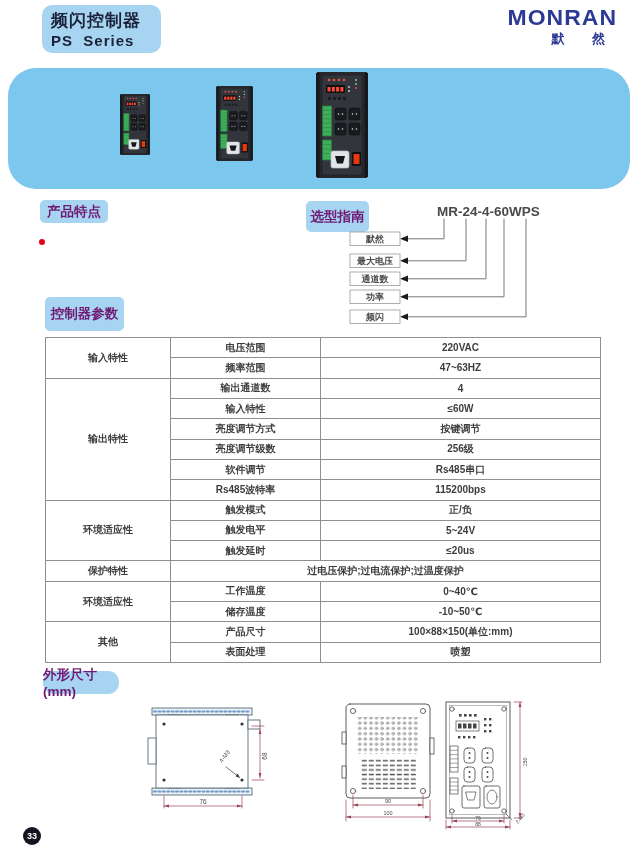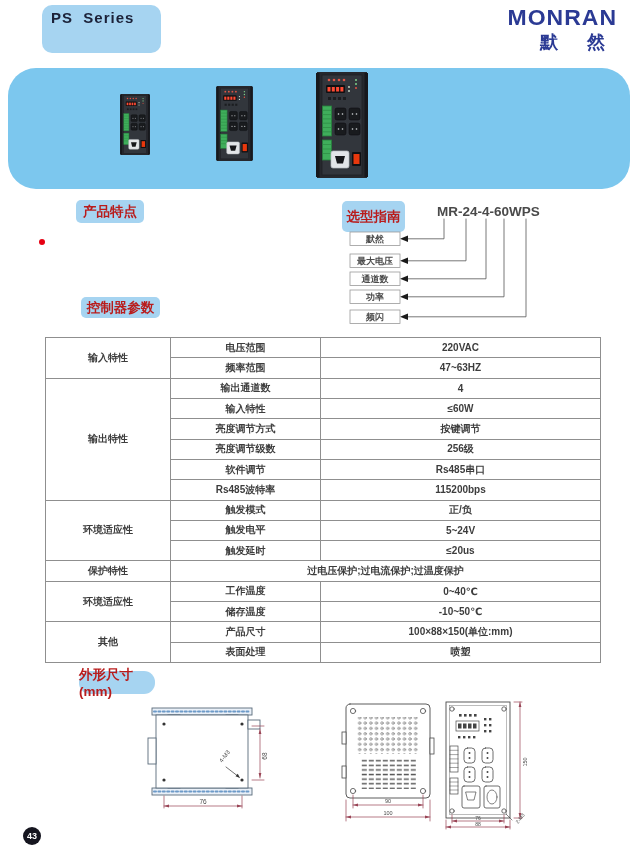--- a/index.html
+++ b/index.html
@@ -13,34 +13,34 @@
   
   .title-badge {
     left:42px; top:5px; width:119px; height:48px;
     background:#a6d4f1; border-radius:10px; padding:4px 0 0 9px;
     color:#1b2138;
   }
   .title-line1 { font-size:17px; font-weight:700; letter-spacing:1px; }
   .title-line2 { font-size:15px; font-weight:600; white-space:pre; letter-spacing:1px; }
   .logo { left:487px; top:4px; width:130px; text-align:right; color:#2b3a94; }
   .logo-main { font-size:23px; font-weight:800; letter-spacing:1px; transform:scaleY(0.95); }
-  .logo-sub { font-size:18px; font-weight:700; letter-spacing:12px; text-indent:12px; margin-top:-1px; }
+  .logo-sub { font-size:13px; font-weight:700; letter-spacing:12px; text-indent:12px; margin-top:-1px; }
 
   
   .banner { left:8px; top:68px; width:622px; height:121px; background:#7cc7ee; border-radius:28px; }
 
   
   .badge {
-    background:#a6d4f1; border-radius:5px; color:#b91c1c;
+    background:#a6d4f1; border-radius:5px; color:#701a75;
     font-size:13.5px; font-weight:700;
-    display:flex; align-items:center; justify-content:center;margin-left:36px;
+    display:flex; align-items:center; justify-content:center;
   }
   .badge-features  { left:40px;  top:200px; width:68px; height:23px; }
   .badge-selection { left:306px; top:201px; width:63px; height:31px;text-align:center; }
-  .badge-params    { left:45px;  top:297px; width:79px; height:21px; }
+  .badge-params    { left:45px;  top:297px; width:79px; height:34px; }
   .badge-dims      { left:43px;  top:671px; width:76px; height:23px;border-radius:11px; }
 
   
   .bullet { left:39px; top:239px; width:6px; height:6px; border-radius:50%; background:#e60012; }
   .features-text {
     left:52px; top:231px; width:257px;
     font-size:10px; font-weight:600; color:#3a3a3a; line-height:13.6px;
     text-indent:2em; text-align:justify;
   }
 
@@ -67,20 +67,21 @@
     display:flex; align-items:center; justify-content:center;
   }
   .hidden-defs { position:absolute; width:0; height:0; overflow:hidden; }
 </style>
 </head>
 <body>
 
 <div class="page">
 
   <div class="abs title-badge">
+    <div class="title-line1">频闪控制器</div>
     <div class="title-line2">PS  Series</div>
   </div>
   <div class="abs logo">
     <div class="logo-main">MONRAN</div>
     <div class="logo-sub">默 然</div>
   </div>
 
   <svg class="hidden-defs" aria-hidden="true">
     <defs>
       <g id="prodG">
@@ -408,15 +409,15 @@
       <polygon points="8,137 13,135.6 13,138.4"></polygon>
         <polygon points="72,137 67,135.6 67,138.4"></polygon>
     </g>
     <text x="89" y="72" font-size="5.5" text-anchor="middle" transform="rotate(-90 89 72)">150</text>
     <text x="40" y="129.5" font-size="5" text-anchor="middle">76</text>
     <text x="40" y="135.8" font-size="5" text-anchor="middle">88</text>
     <text x="80" y="134" font-size="5" transform="rotate(-52 80 134)">2-M3</text>
     <path d="M74 130 L68 124" stroke="#333" stroke-width="0.6" fill="none"></path>
   </svg>
 
-  <div class="abs page-num">43</div>
+  <div class="abs page-num">33</div>
 
 </div>
 
 </body></html>

